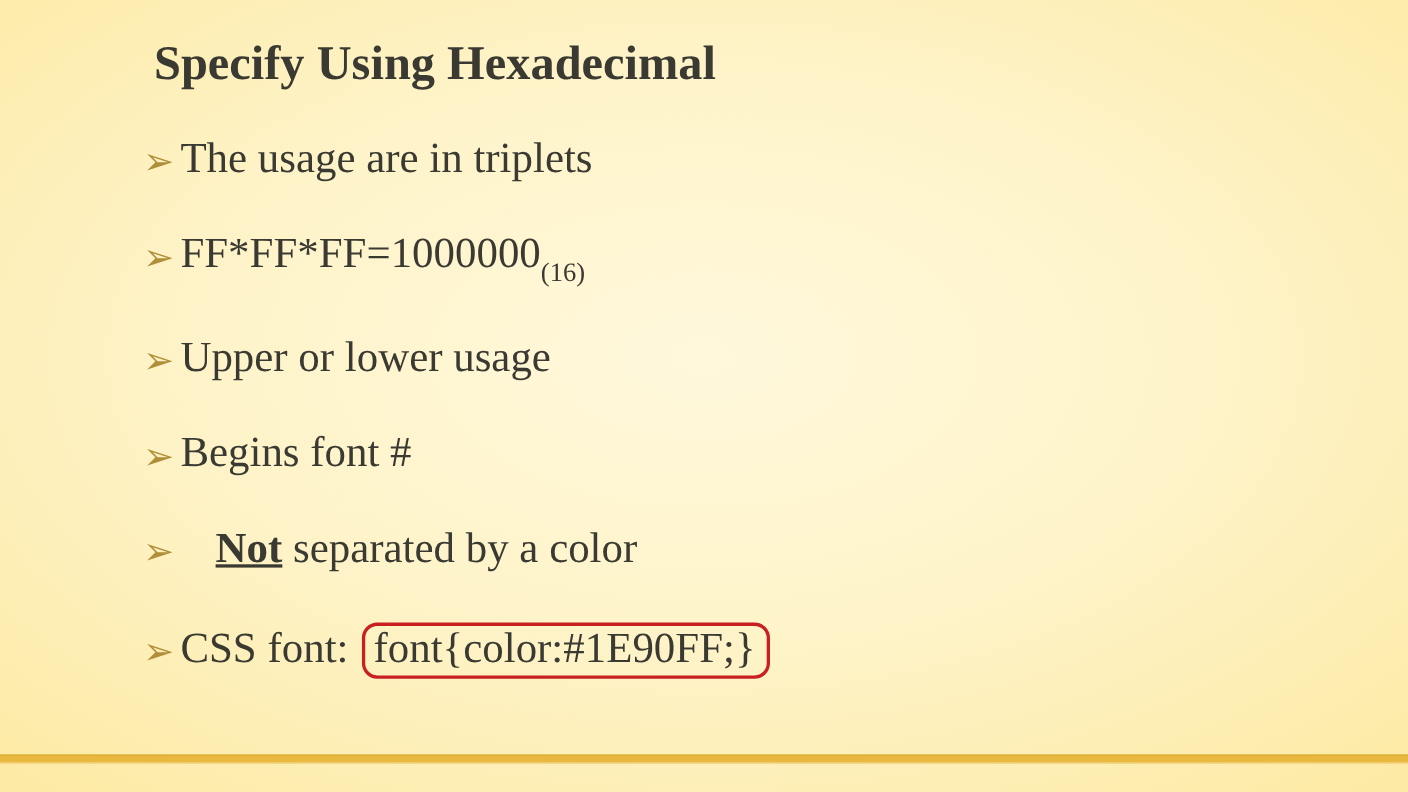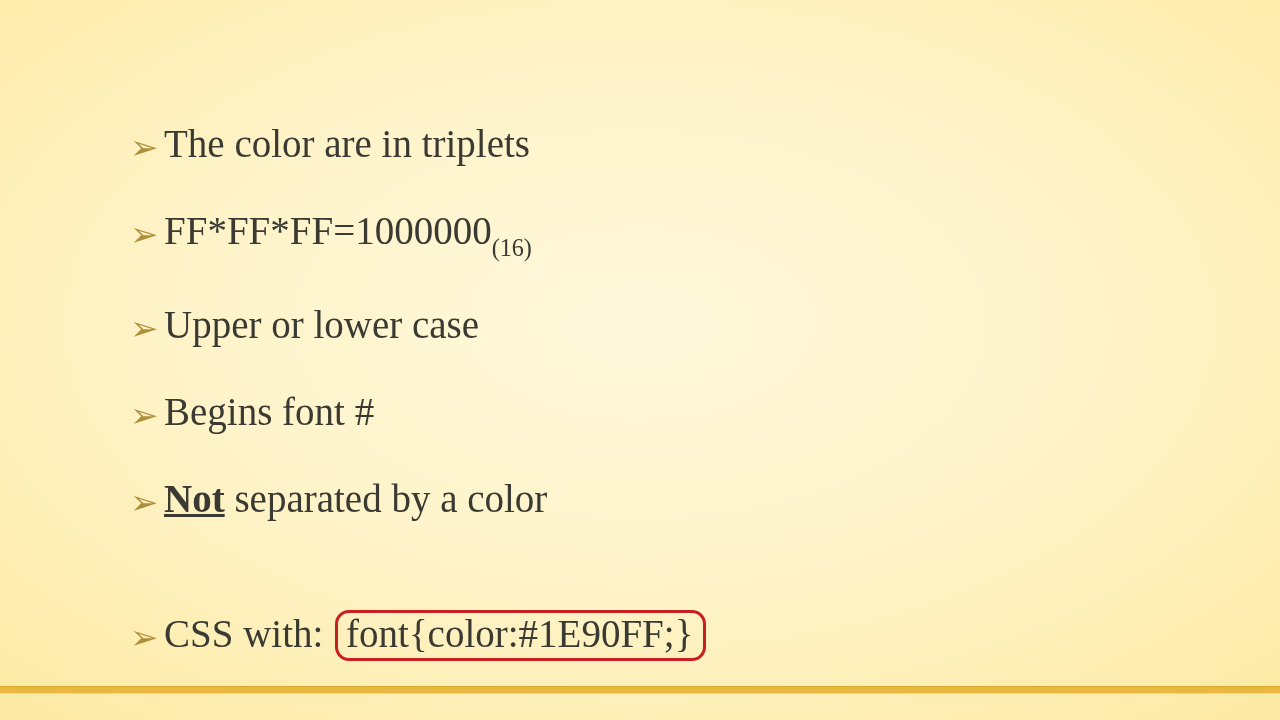--- a/index.html
+++ b/index.html
@@ -58,81 +58,82 @@
   .sub {
     font-size: 0.62em;
     vertical-align: sub;
     position: relative;
     top: 0.12em;
     margin-top: 12px;
   }
   .emph {
     font-weight: 700;
     text-decoration: underline;
+    margin-left: 32px;
   }
   .boxed {
     display: inline-block;
     border: 3px solid #c82020;
     border-radius: 14px;
     padding: 0 10px 2px 8px;
     margin-left: 2px;
     line-height: 1.1;
-    margin-top: 44px;
   }
   .footer-line {
     position: absolute;
     left: 0;
     right: 0;
     bottom: 26px;
     height: 6px;
     background: #e8b93e;
     border-top: 1px solid #d8a92e;
     border-bottom: 1px solid #f4d58a;
   }
 </style>
 </head>
 <body>
 
 <div class="slide">
 
+  <div class="title">Specify Using Hexadecimal</div>
 
   <div class="body">
 
     <div class="row">
       <span class="bullet">➢</span>
-      <span class="text">The color are in triplets</span>
+      <span class="text">The usage are in triplets</span>
     </div>
 
     <div class="row">
       <span class="bullet">➢</span>
       <span class="text">
         <span>FF*FF*FF=1000000</span><span class="sub">(16)</span>
       </span>
     </div>
 
     <div class="row">
       <span class="bullet">➢</span>
-      <span class="text">Upper or lower case</span>
+      <span class="text">Upper or lower usage</span>
     </div>
 
     <div class="row">
       <span class="bullet">➢</span>
       <span class="text">Begins font #</span>
     </div>
 
     <div class="row">
       <span class="bullet">➢</span>
       <span class="text">
         <span class="emph">Not</span><span> separated by a color</span>
       </span>
     </div>
 
     <div class="row" style="margin-bottom:0;">
       <span class="bullet">➢</span>
       <span class="text">
-        <span>CSS with: </span><span class="boxed">font{color:#1E90FF;}</span>
+        <span>CSS font: </span><span class="boxed">font{color:#1E90FF;}</span>
       </span>
     </div>
 
   </div>
 
   <div class="footer-line"></div>
 </div>
 
 </body></html>

